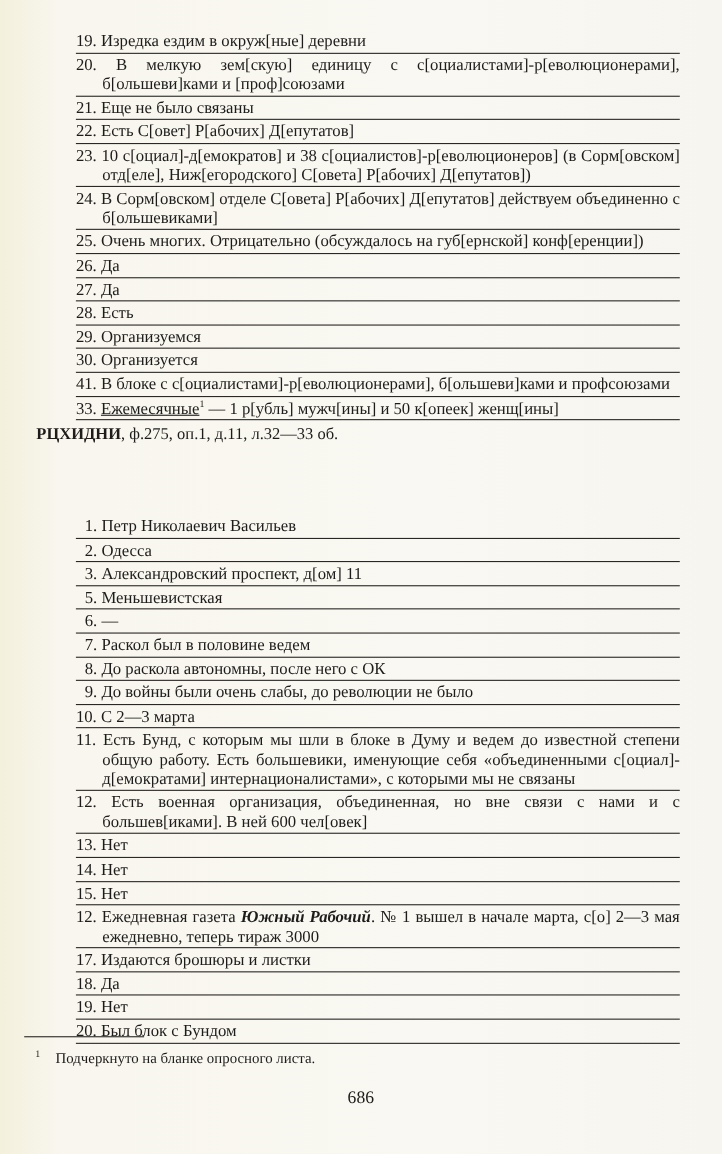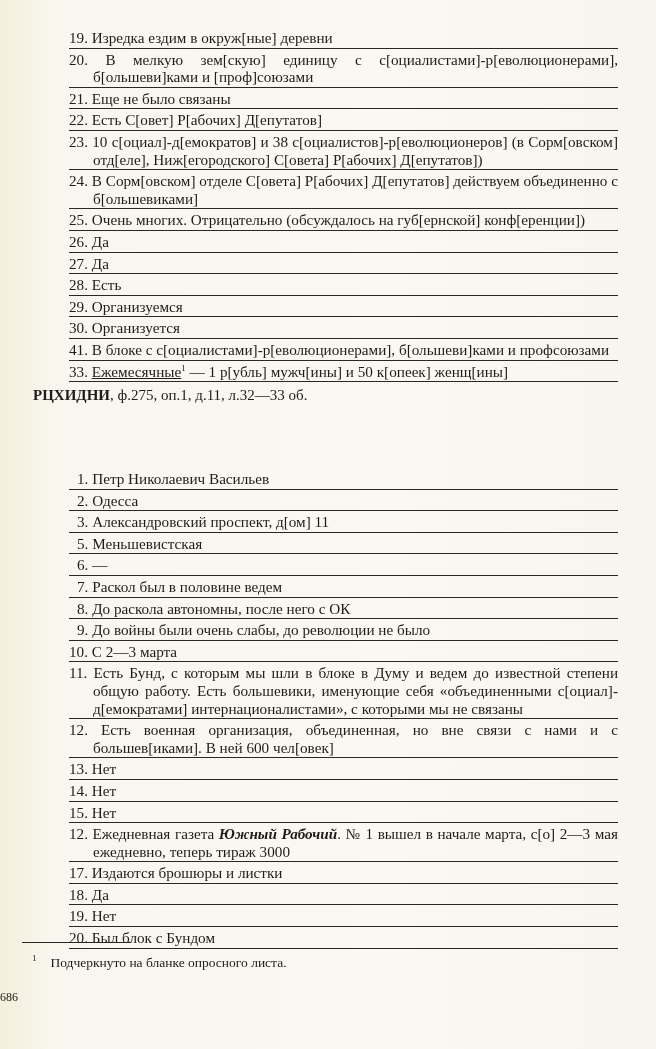--- a/index.html
+++ b/index.html
@@ -85,21 +85,22 @@
   .footnote .fn-mark {
     font-size: 9px;
     vertical-align: super;
     margin-right: 14px;
   }
   .page-number {
     position: absolute;
     left: 0;
     width: 656px;
     top: 990px;
-    font-size: 12px;
+    text-align: center;
+    font-size: 16px;
     z-index: 1;
   }
 </style>
 </head>
 <body>
 
 <div class="bleed"></div>
 
 <div class="block block-1">
   <div class="row"><span>19.</span> <span>Изредка ездим в окруж[ные] деревни</span></div>

